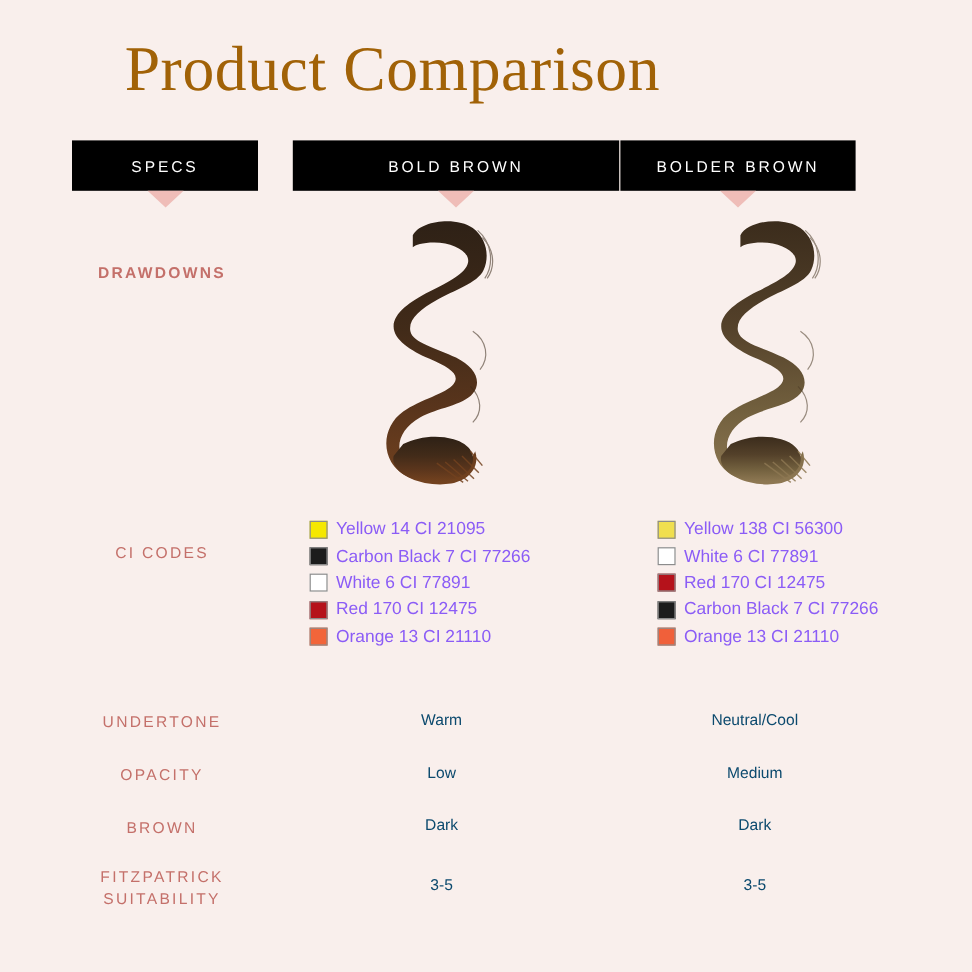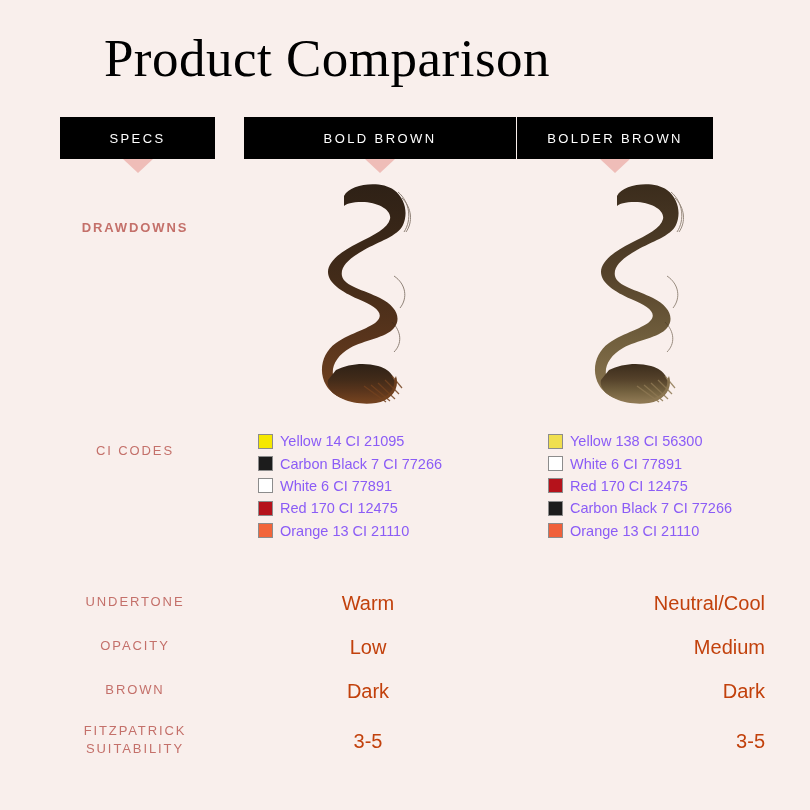--- a/index.html
+++ b/index.html
@@ -18,21 +18,21 @@
   
   .title {
     position: absolute;
     top: 26px;
     left: 0;
     width: 654px;
     text-align: center;
     font-family: "Liberation Serif", serif;
     font-size: 53px;
     line-height: 64px;
-    color: #000000;
+    color: #a16207;
     letter-spacing: 0.5px;
   }
 
   
   .tabs {
     position: absolute;
     top: 117px;
     left: 0;
     width: 810px;
     height: 60px;
@@ -76,25 +76,25 @@
     left: 40px;
     width: 190px;
     text-align: center;
     color: #C4706A;
     font-size: 13px;
     letter-spacing: 1.9px;
     line-height: 19px;
   }
   .cell {
     position: absolute;
-    color: #c2410c;
-    font-size: 20px;
+    color: #0c4a6e;
+    font-size: 13px;
   }
   .cell-left  { left: 244px; width: 248px; text-align: center; }
-  .cell-right { left: 517px; width: 248px; text-align: right; }
+  .cell-right { left: 505px; width: 248px; text-align: center; }
 
   
   .row-drawdowns { top: 180px; height: 230px; font-weight: bold; }
   .row-drawdowns .row-label { top: 38px; }
   .swatch-wrap {
     position: absolute;
     top: 0;
     width: 248px;
     height: 230px;
   }
@@ -104,21 +104,21 @@
     position: absolute;
     left: 50%;
     margin-left: -62px;
     top: 0;
     width: 124px;
     height: 225px;
   }
 
   
   .row-ci { top: 430px; height: 140px; }
-  .row-ci .row-label { top: 11px; }
+  .row-ci .row-label { top: 21px; }
   .ci-list {
     position: absolute;
     top: 0;
     list-style: none;
     margin: 0;
     padding: 0;
   }
   .ci-list.left  { left: 258px; }
   .ci-list.right { left: 548px; text-align: center; }
   .ci-item {

